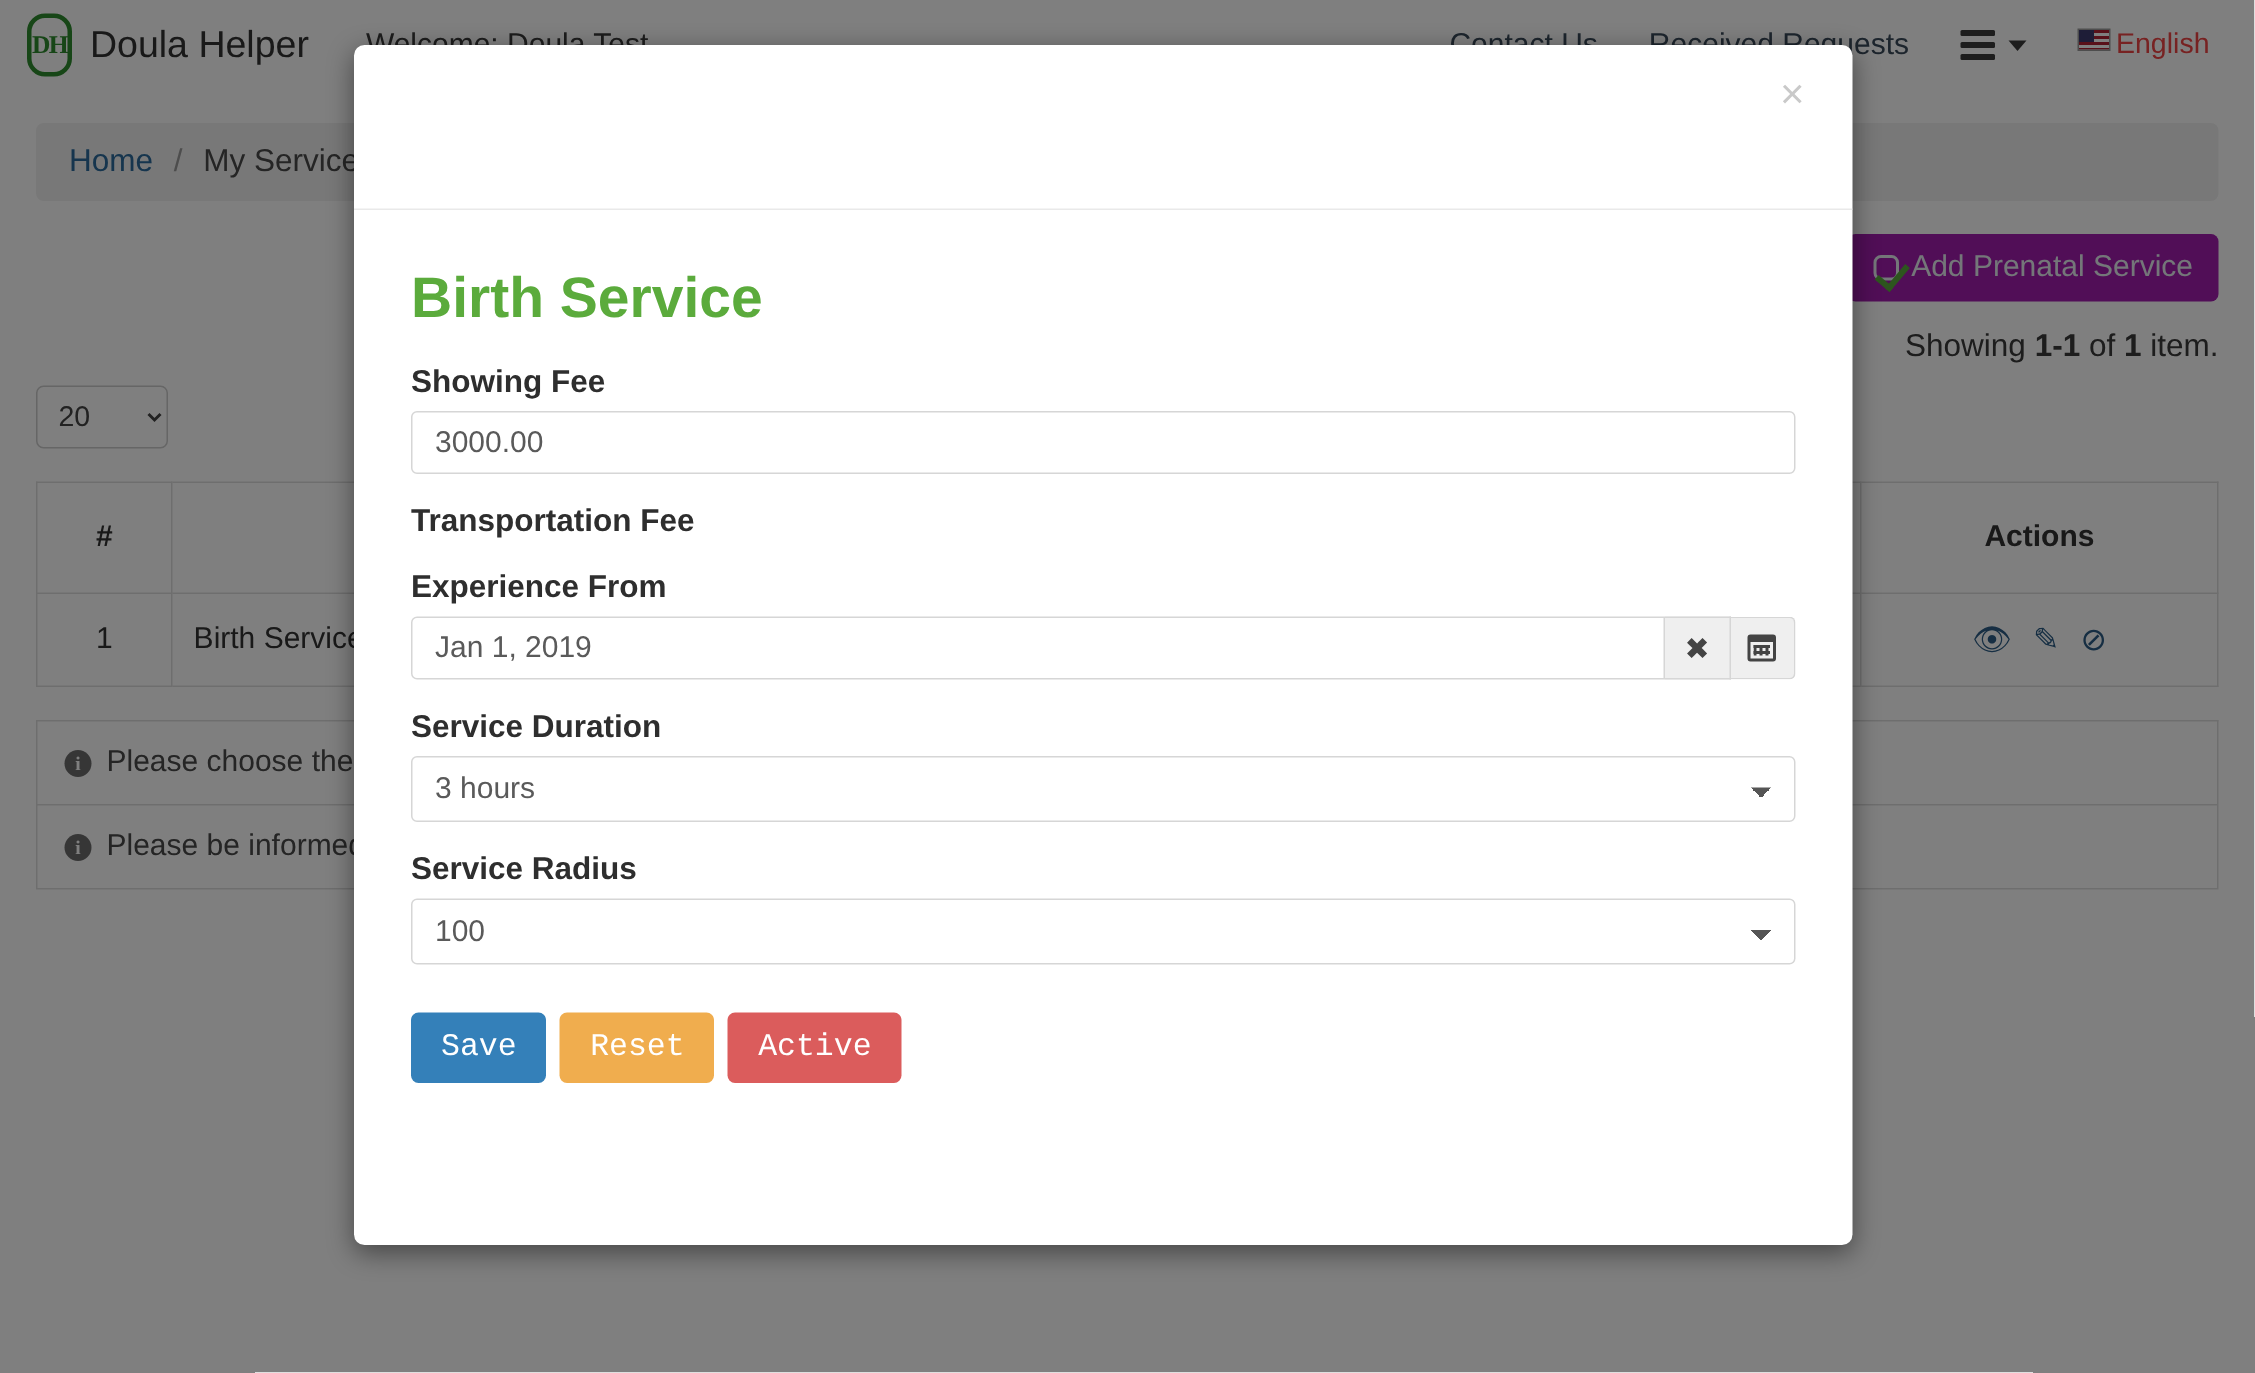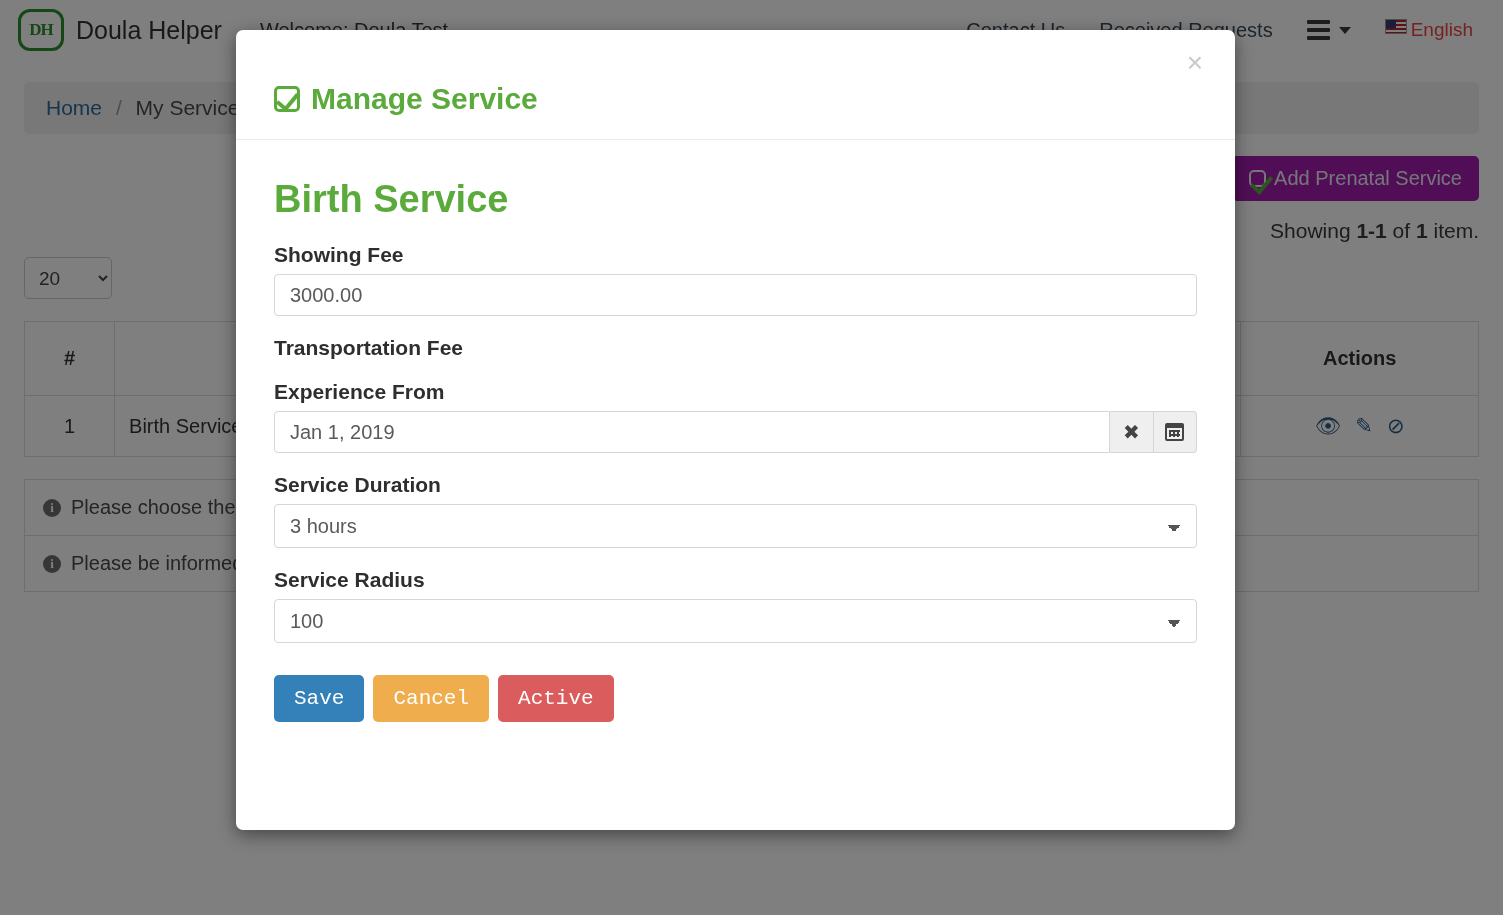--- a/index.html
+++ b/index.html
@@ -27,21 +27,21 @@
     padding: 0 18px;
     background: #ffffff;
     position: relative;
   }
   .brand {
     display: flex;
     align-items: center;
     gap: 12px;
   }
   .logo-box {
-    width: 46px;
+    width: 30px;
     height: 42px;
     border: 3px solid #2f8c2f;
     border-radius: 12px;
     display: flex;
     align-items: center;
     justify-content: center;
     font-size: 17px;
     font-weight: bold;
     color: #2f8c2f;
     letter-spacing: -1px;
@@ -490,24 +490,20 @@
         <span>Please be informed that your service will be reviewed.</span>
       </div>
     </div>
   </div>
 </div>
 
 <div class="overlay"></div>
 
 <div class="modal">
   <div class="modal-header">
-    <div class="modal-title">
-      <span class="check-square"></span>
-      <span>Manage Service</span>
-    </div>
     <button class="modal-close">×</button>
   </div>
 
   <div class="modal-body">
     <div class="service-heading">Birth Service</div>
 
     <div class="form-group">
       <label class="form-label">Showing Fee</label>
       <input class="form-control" type="text" value="3000.00" style="">
     </div>
@@ -538,17 +534,17 @@
 
     <div class="form-group">
       <label class="form-label">Service Radius</label>
       <select class="form-control">
         <option>100</option>
       </select>
     </div>
 
     <div class="form-actions">
       <button class="btn btn-save">Save</button>
-      <button class="btn btn-reset">Cancel</button>
+      <button class="btn btn-reset">Reset</button>
       <button class="btn btn-cancel">Active</button>
     </div>
   </div>
 </div>
 
 </body></html>

